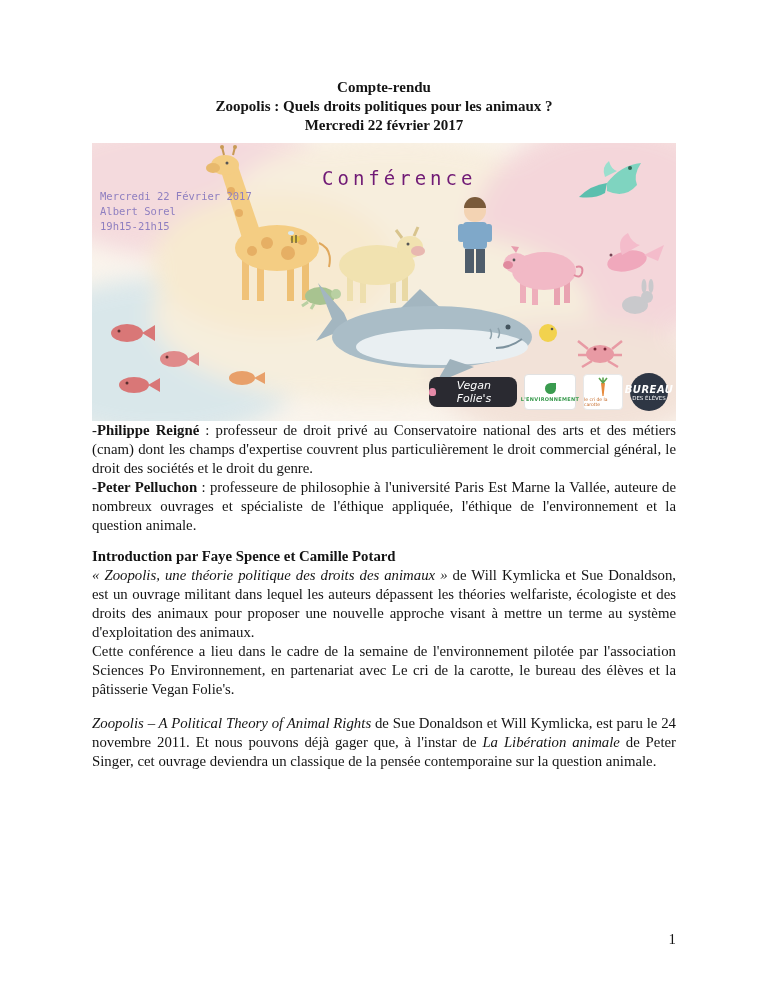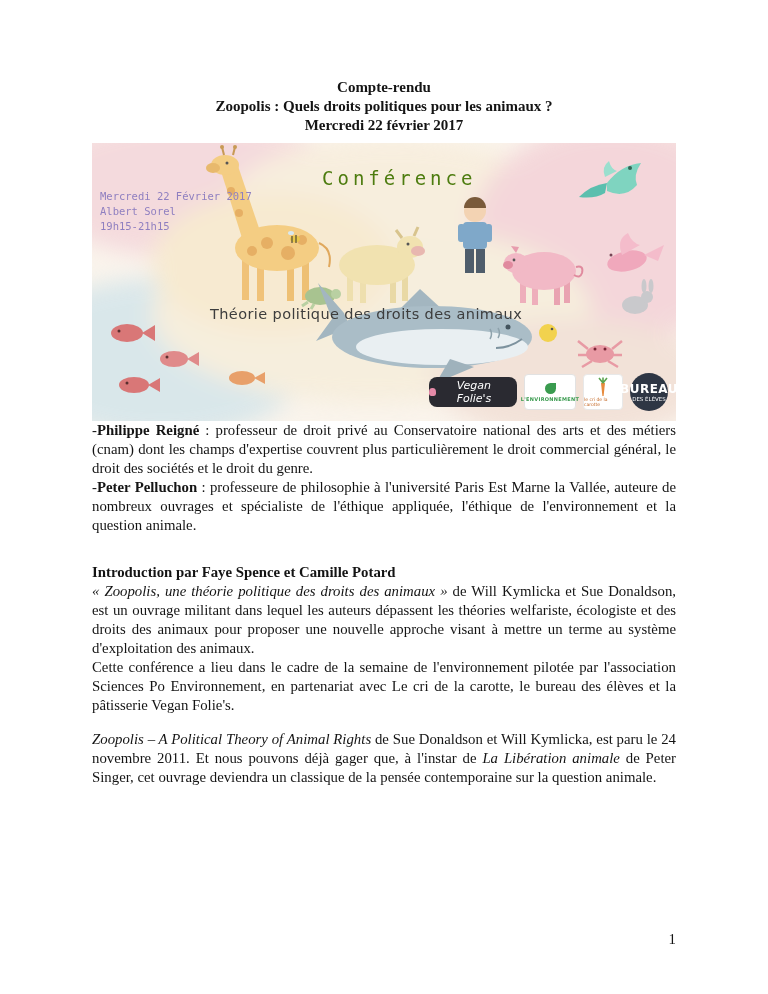--- a/index.html
+++ b/index.html
@@ -27,21 +27,21 @@
     line-height:19px;
     text-align:justify;
   }
   .intro-p { margin-top:33px; }
   .section-heading {
     font-weight:bold;
     font-size:14.8px;
     line-height:19px;
   }
   .intervenants-heading { margin-top:27px; }
-  .introduction-heading { margin-top:28px; }
+  .introduction-heading { margin-top:12px; }
   .p3 { margin-top:15px; }
   .italic { font-style:italic; }
 
   
   .poster {
     position:relative;
     width:584px; height:278px;
     margin-top:8px;
     background:#faf4ec;
     overflow:hidden;
@@ -50,21 +50,21 @@
   .poster-schedule {
     position:absolute; left:8px; top:46px;
     font-family:"DejaVu Sans Mono", monospace;
     font-size:10.5px; line-height:15px;
     color:#8f7fc0;
   }
   .poster-title-small {
     position:absolute; left:230px; top:24px;
     font-family:"DejaVu Sans Mono", monospace;
     font-size:19px; letter-spacing:4px;
-    color:#4d7c0f;
+    color:#701a75;
   }
   .poster-title-large {
     position:absolute; left:212px; top:46px;
     font-family:"DejaVu Sans Mono", monospace;
     font-size:34px; font-weight:600; letter-spacing:2px;
     color:#4b4b4b;
   }
   .poster-subtitle {
     position:absolute; left:118px; top:163px;
     font-family:"DejaVu Sans", sans-serif;
@@ -98,21 +98,21 @@
     background:#fff; border:1px solid #e8e8e8; border-radius:4px;
     display:flex; flex-direction:column; align-items:center; justify-content:center;
   }
   .carrot-text { font-size:4.5px; color:#c56a28; font-family:"DejaVu Sans", sans-serif; }
   .logo-bureau {
     width:38px; height:38px;
     background:#2e3644; border-radius:50%;
     color:#fff; font-family:"DejaVu Sans", sans-serif;
     display:flex; flex-direction:column; align-items:center; justify-content:center;
   }
-  .logo-bureau .b1 { font-size:12px; font-weight:bold; letter-spacing:0.5px; }
+  .logo-bureau .b1 { font-size:10px; font-weight:bold; letter-spacing:0.5px;font-style:italic; }
   .logo-bureau .b2 { font-size:5.5px; }
 
   .page-number {
     position:absolute; right:92px; bottom:46px;
     font-size:14.8px;
   }
 </style>
 </head>
 <body>
 
@@ -273,21 +273,20 @@
       </g>
     </svg>
 
     <div class="poster-schedule">
       <div>Mercredi 22 Février 2017</div>
       <div>Albert Sorel</div>
       <div>19h15-21h15</div>
     </div>
 
     <div class="poster-title-small">Conférence</div>
-    <div class="poster-subtitle">Théorie politique des droits des animaux</div>
 
     <div class="poster-logos">
       <div class="logo-vegan">
         <span class="cupcake-dot"></span>
         <span>Vegan Folie's</span>
       </div>
       <div class="logo-env">
         <span class="leaf"></span>
         <span class="env-text">L'ENVIRONNEMENT</span>
       </div>

